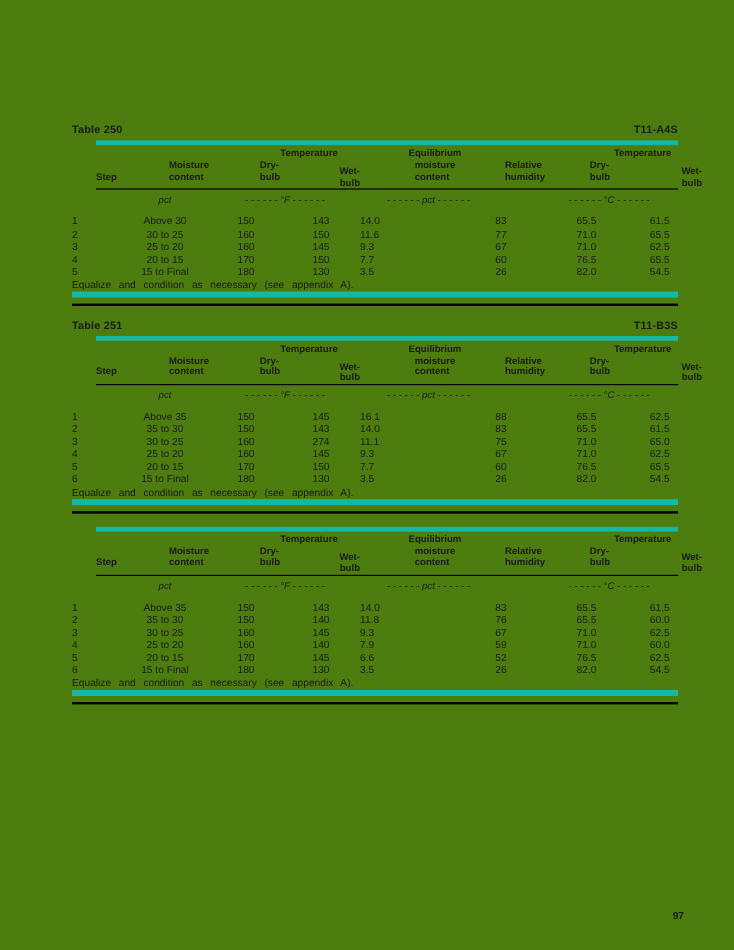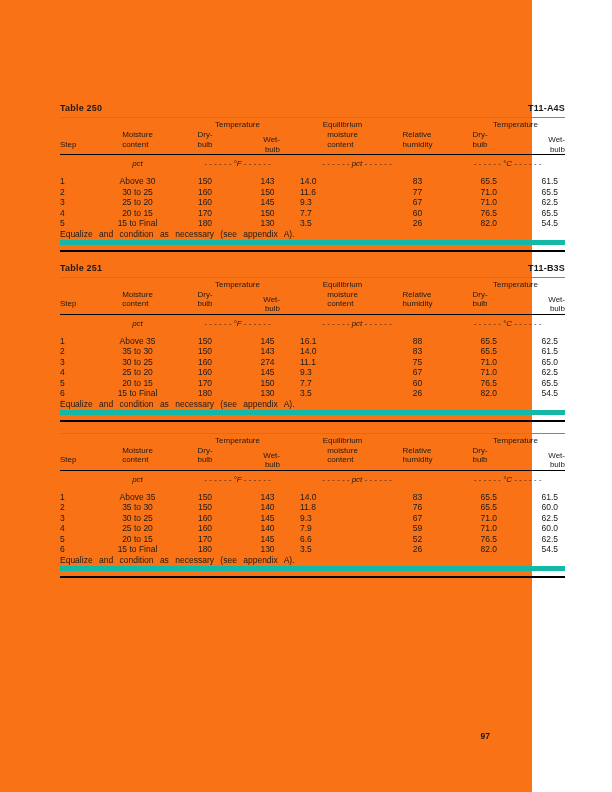--- a/index.html
+++ b/index.html
@@ -6,44 +6,45 @@
   html, body { background: #ffffff; }
   body {
     width: 612px; height: 792px;
     font-family: "Liberation Sans", sans-serif;
     color: #1a1a1a;
     position: relative;
     overflow: hidden;
   }
   .page {
     position: absolute; top: 0; left: 0;
-    width: 532px; height: 792px;
+    width: 612px; height: 792px;
     padding: 103px 47px 17px 60px;
-    background: #f97316;
+    background: #4d7c0f;
   }
   .table-section { width: 505px; margin-bottom: 11px; }
 
   .t-titlebar {
     display: flex; justify-content: space-between; align-items: flex-end;
     font-size: 9px; font-weight: bold; letter-spacing: 0.2px;
     padding-bottom: 4px;
   }
 
   .grid {
     display: grid;
     grid-template-columns: 40px 75px 60px 65px 85px 65px 60px 55px;
   }
 
   .t-head {
-    border-top: 1px solid #14b8a6;
+    border-top: 4px solid #14b8a6;
     border-bottom: 1.5px solid #000;
     padding: 2px 0 5px 0;
     grid-template-rows: 10px auto;
-    font-size: 8px; font-weight: normal;
+    font-size: 8px; font-weight: bold;
     line-height: 9.5px;
+    margin-left: 20px;
   }
   .hc-temp-f { grid-column: 3 / 5; grid-row: 1; text-align: center; }
   .hc-equil  { grid-column: 5;     grid-row: 1; text-align: center; }
   .hc-temp-c { grid-column: 7 / 9; grid-row: 1; text-align: center; padding-left: 16px; }
   .hc-step { grid-column: 1; grid-row: 2; align-self: end; }
   .hc-mc   { grid-column: 2; grid-row: 2; text-align: center; }
   .hc-dryf { grid-column: 3; grid-row: 2; text-align: center; }
   .hc-wetf { grid-column: 4; grid-row: 2; text-align: right; padding-right: 20px; position: relative; top: 5px; }
   .hc-emc  { grid-column: 5; grid-row: 2; text-align: center; }
   .hc-rh   { grid-column: 6; grid-row: 2; text-align: center; }
@@ -76,21 +77,21 @@
   .t-foot {
     font-size: 8.5px; line-height: 10px;
     word-spacing: 4px;
     border-bottom: 5px solid #14b8a6;
     padding-bottom: 1px;
   }
   .t-bottom-rule { height: 7px; border-bottom: 2px solid #000; }
 
   .page-number {
     position: absolute;
-    top: 731px; right: 42px;
+    top: 758px; right: 42px;
     font-size: 8.5px; font-weight: bold;
   }
 </style>
 </head>
 <body>
 
 <div class="page">
   <div>
   <section class="table-section">
     <div class="t-titlebar">

